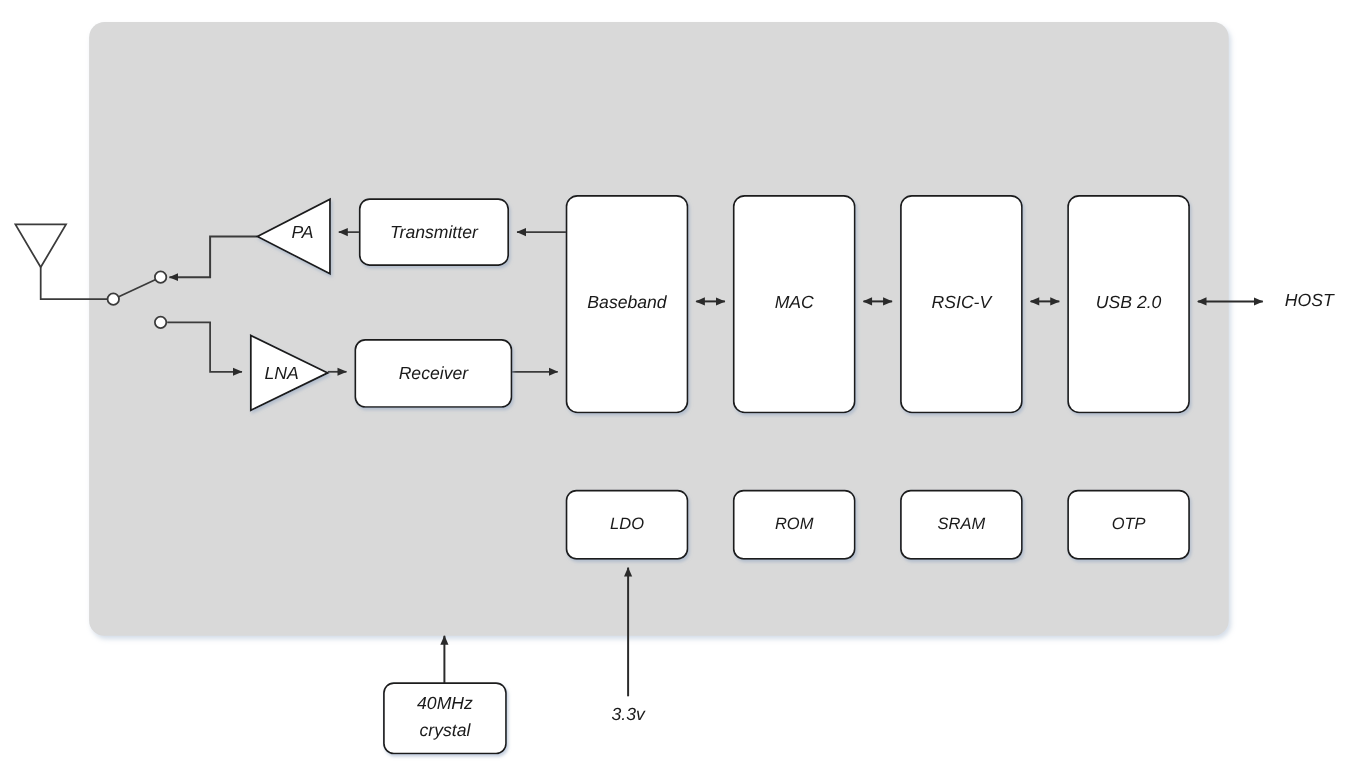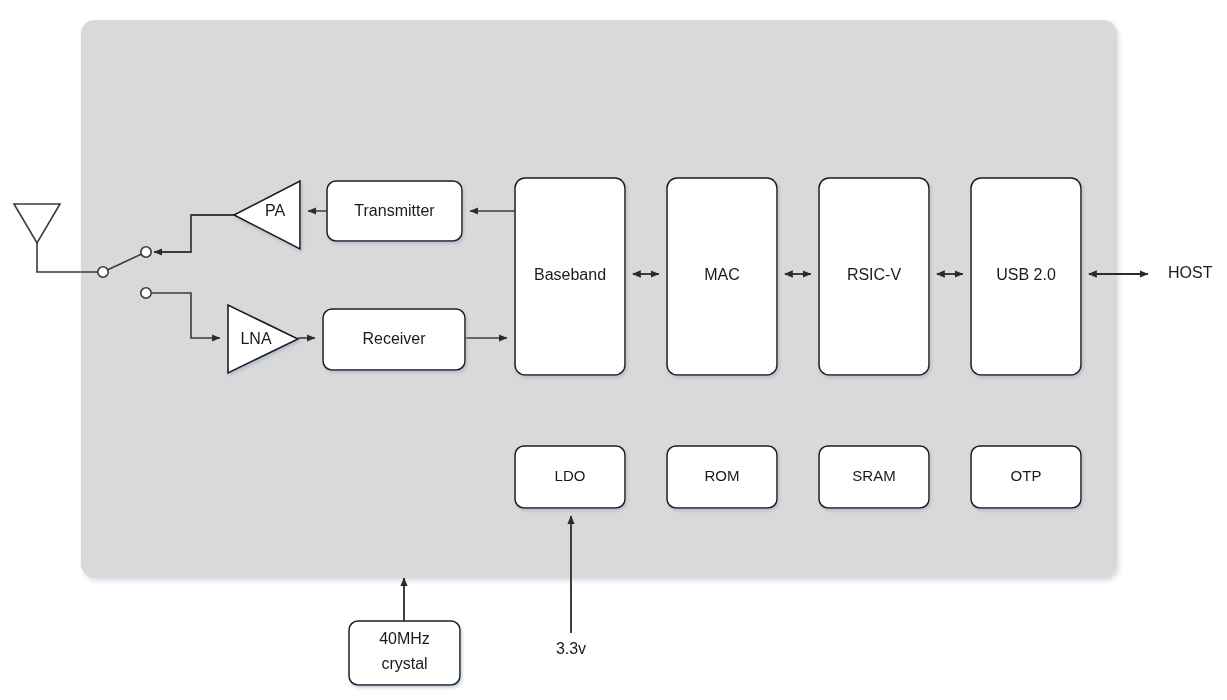--- a/index.html
+++ b/index.html
@@ -11,20 +11,21 @@
     width: 1227px;
     height: 700px;
     font-family: "Liberation Sans", sans-serif;
     overflow: hidden;
   }
   #diagram-root {
     position: relative;
     width: 1227px;
     height: 700px;
     background: #ffffff;
+    font-style: italic;
   }
   #diagram-svg {
     position: absolute;
     left: 0;
     top: 0;
     width: 1227px;
     height: 700px;
   }
   .blk-label {
     font-family: "Liberation Sans", sans-serif;

